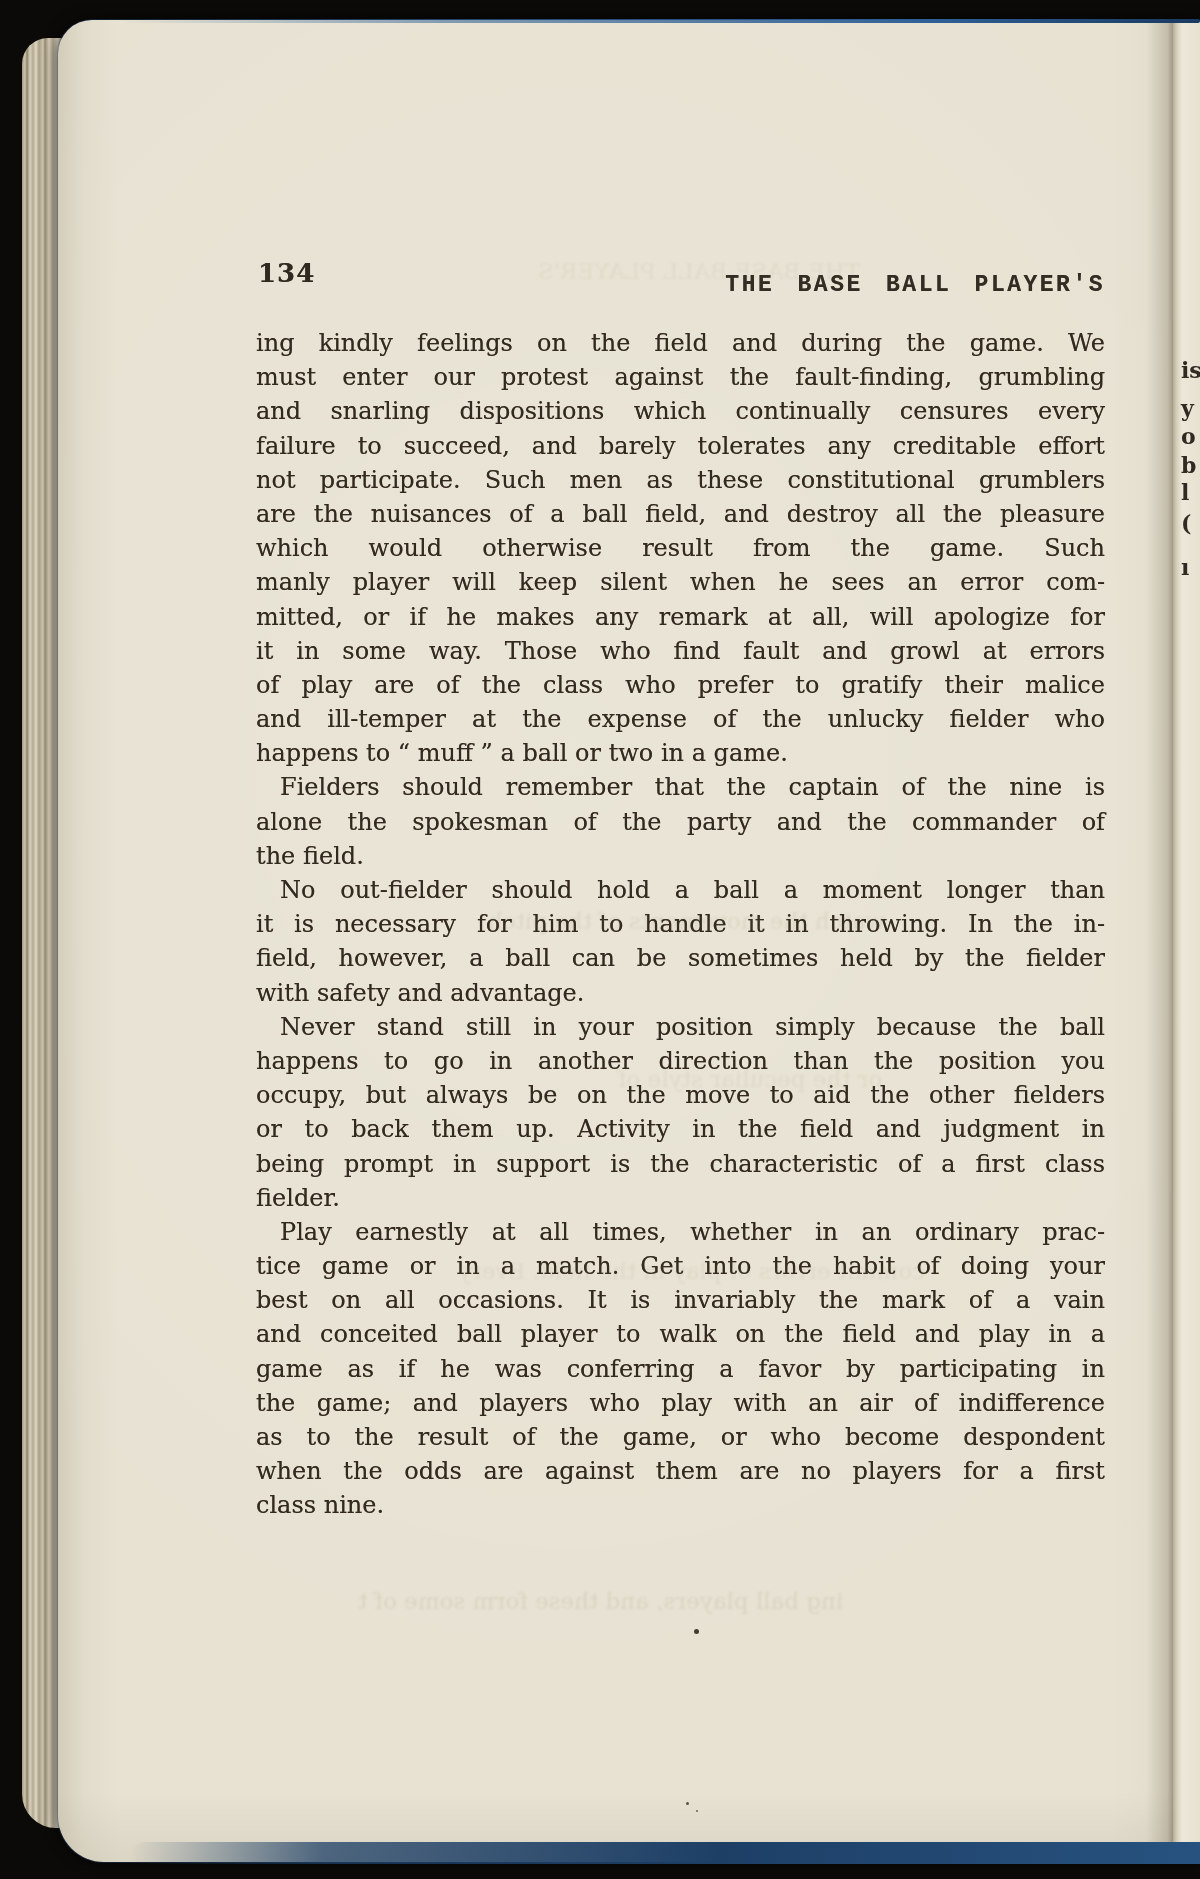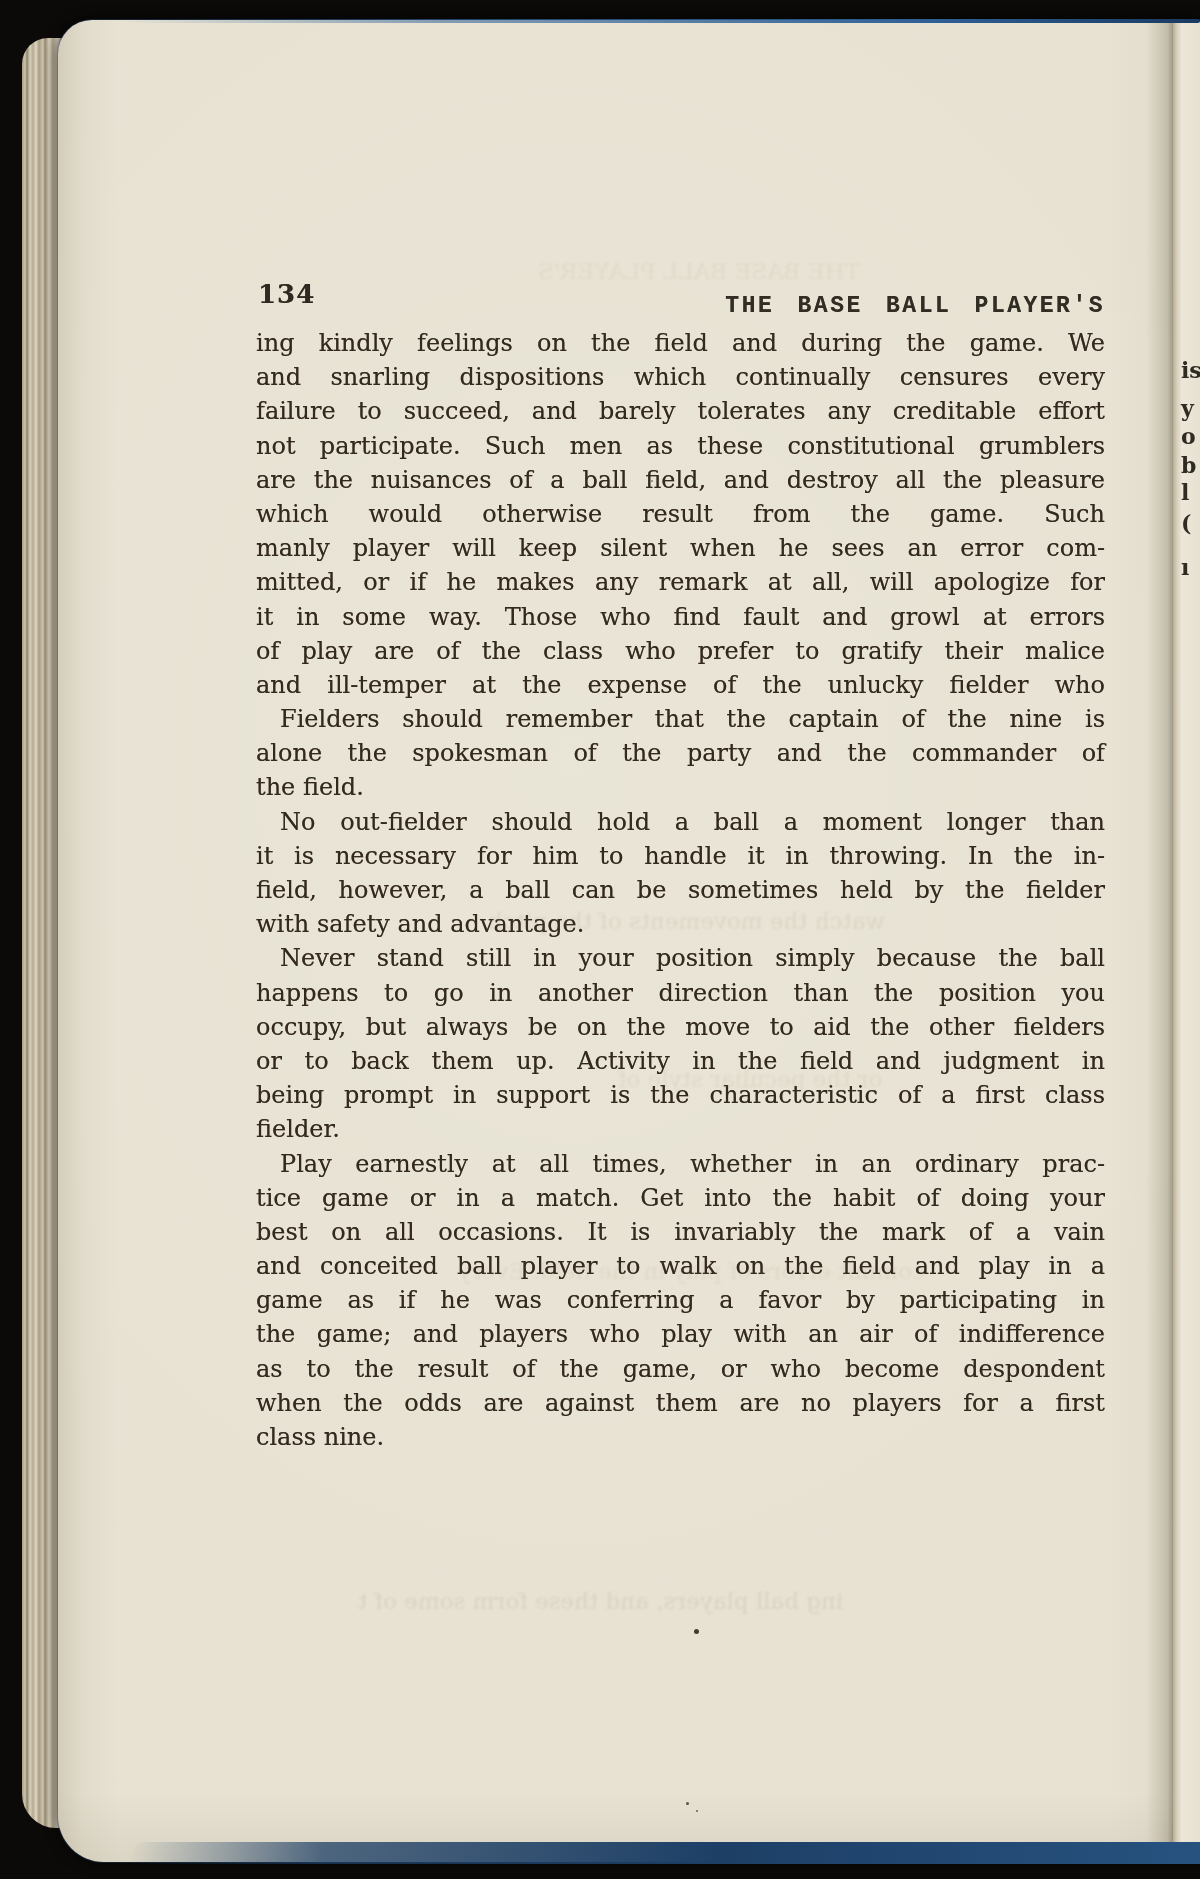--- a/index.html
+++ b/index.html
@@ -100,37 +100,39 @@
   
   .speck{position:absolute;border-radius:50%;}
 </style>
 </head>
 <body>
 
 <div class="fore-edge"></div>
 
 <div class="page">
 
-  <div class="header-row" style="left:198px;top:238px;margin-top:21px;">
+  <div class="header-row" style="left:198px;top:238px;">
     <span class="page-number">134</span>
     <span class="running-title">THE BASE BALL PLAYER'S</span>
   </div>
 
   <div class="text-block" id="text-block" style="left:198px;top:306px;">
       <div class="line">ing kindly feelings on the field and during the game. We</div>
+      <div class="line">must enter our protest against the fault-finding, grumbling</div>
       <div class="line">and snarling dispositions which continually censures every</div>
       <div class="line">failure to succeed, and barely tolerates any creditable effort</div>
       <div class="line">not participate. Such men as these constitutional grumblers</div>
       <div class="line">are the nuisances of a ball field, and destroy all the pleasure</div>
       <div class="line">which would otherwise result from the game. Such</div>
       <div class="line">manly player will keep silent when he sees an error com-</div>
       <div class="line">mitted, or if he makes any remark at all, will apologize for</div>
       <div class="line">it in some way. Those who find fault and growl at errors</div>
       <div class="line">of play are of the class who prefer to gratify their malice</div>
       <div class="line">and ill-temper at the expense of the unlucky fielder who</div>
+      <div class="line end">happens to “ muff ” a ball or two in a game.</div>
       <div class="line indent">Fielders should remember that the captain of the nine is</div>
       <div class="line">alone the spokesman of the party and the commander of</div>
       <div class="line end">the field.</div>
       <div class="line indent">No out-fielder should hold a ball a moment longer than</div>
       <div class="line">it is necessary for him to handle it in throwing. In the in-</div>
       <div class="line">field, however, a ball can be sometimes held by the fielder</div>
       <div class="line end">with safety and advantage.</div>
       <div class="line indent">Never stand still in your position simply because the ball</div>
       <div class="line">happens to go in another direction than the position you</div>
       <div class="line">occupy, but always be on the move to aid the other fielders</div>

